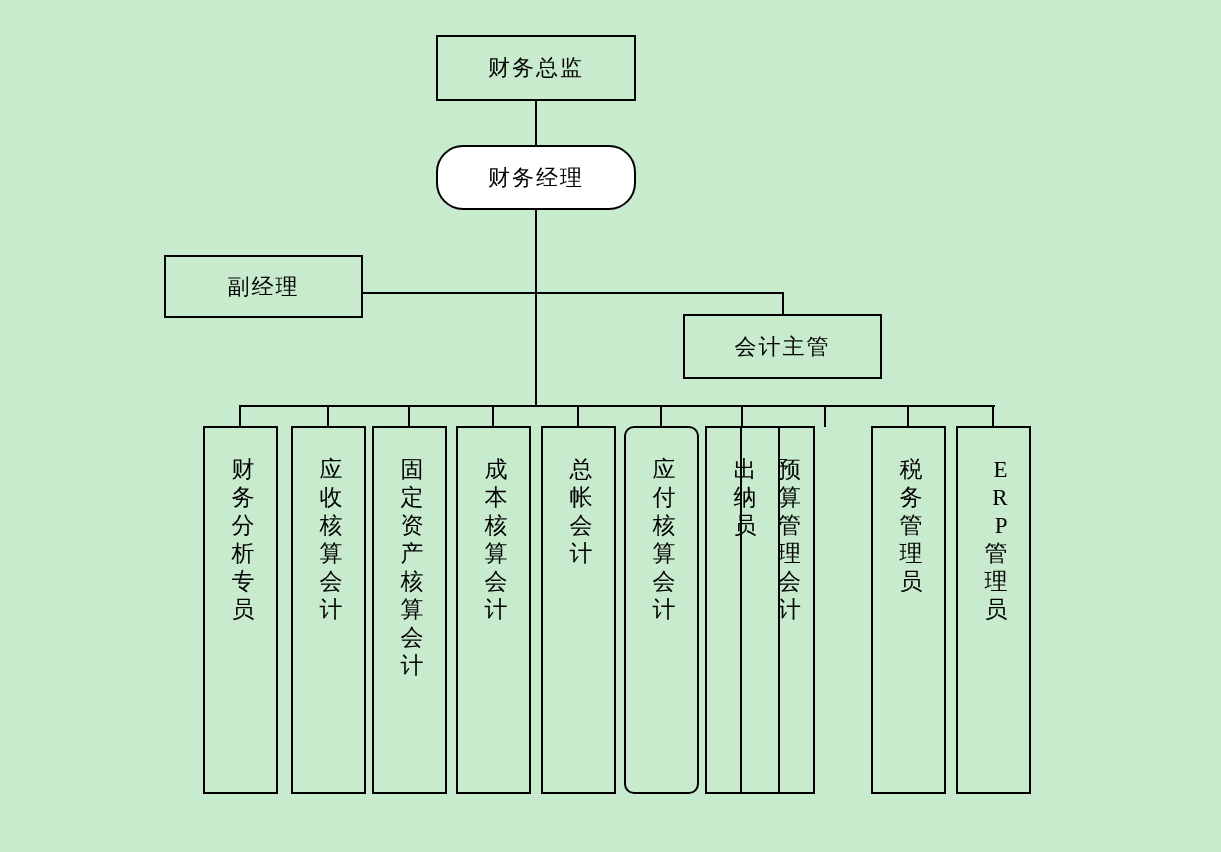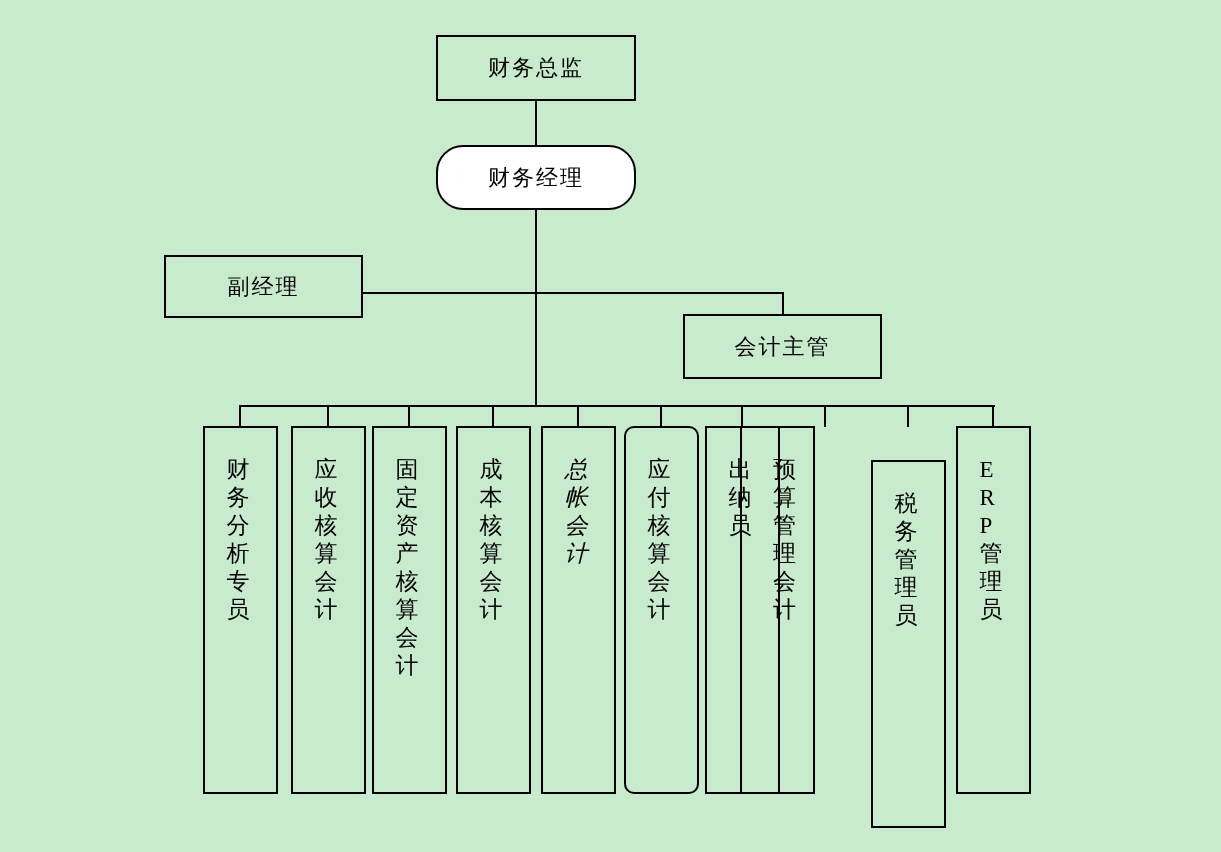--- a/index.html
+++ b/index.html
@@ -45,21 +45,21 @@
     top: 426px;
     width: 75px;
     height: 368px;
     align-items: flex-start;
     padding-top: 28px;
   }
   .node.col .vlabel {
     width: 28px;
     font-size: 23px;
     line-height: 28px;
-    text-align: left;
+    text-align: right;
     word-break: break-all;
   }
 </style>
 </head>
 <body>
 
 <div class="canvas">
 
   <div class="line v" style="left:535px; top:100px; height:46px;"></div>
   <div class="line v" style="left:535px; top:209px; height:198px;"></div>
@@ -99,32 +99,32 @@
   </div>
   <div class="node col" style="left:291px;">
     <div class="vlabel">应收核算会计</div>
   </div>
   <div class="node col" style="left:372px;">
     <div class="vlabel">固定资产核算会计</div>
   </div>
   <div class="node col" style="left:456px;">
     <div class="vlabel">成本核算会计</div>
   </div>
-  <div class="node col" style="left:541px;font-style:italic;">
+  <div class="node col" style="left:541px;">
     <div class="vlabel">总帐会计</div>
   </div>
   <div class="node col" style="left:624px;border-radius:10px;">
     <div class="vlabel">应付核算会计</div>
   </div>
   <div class="node col" style="left:705px;">
     <div class="vlabel">出纳员</div>
   </div>
   <div class="node col" style="left:740px;padding-left:19px;">
     <div class="vlabel">预算管理会计</div>
   </div>
-  <div class="node col" style="left:871px;margin-top:34px;">
+  <div class="node col" style="left:871px;">
     <div class="vlabel">税务管理员</div>
   </div>
   <div class="node col" style="left:956px;">
     <div class="vlabel">ERP管理员</div>
   </div>
 
 </div>
 
 </body></html>

